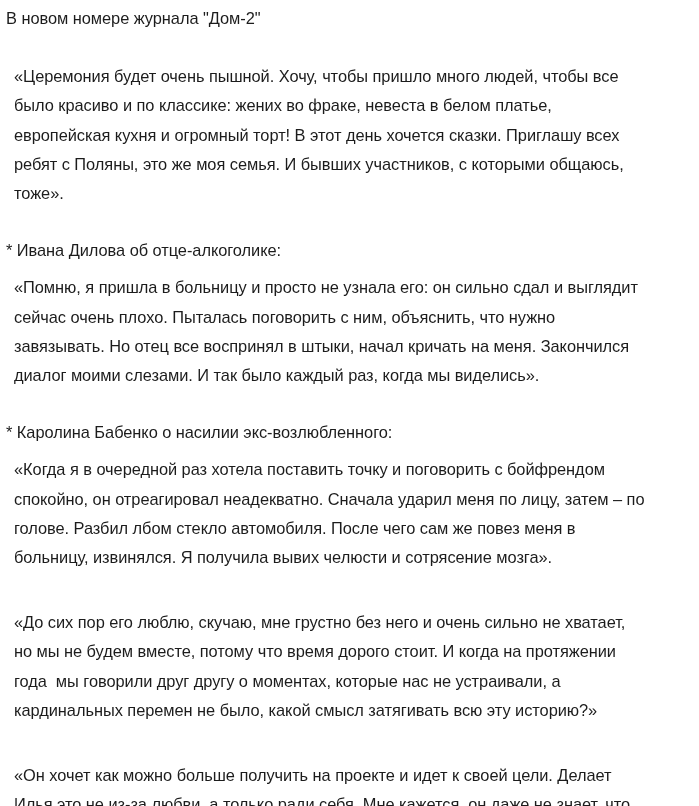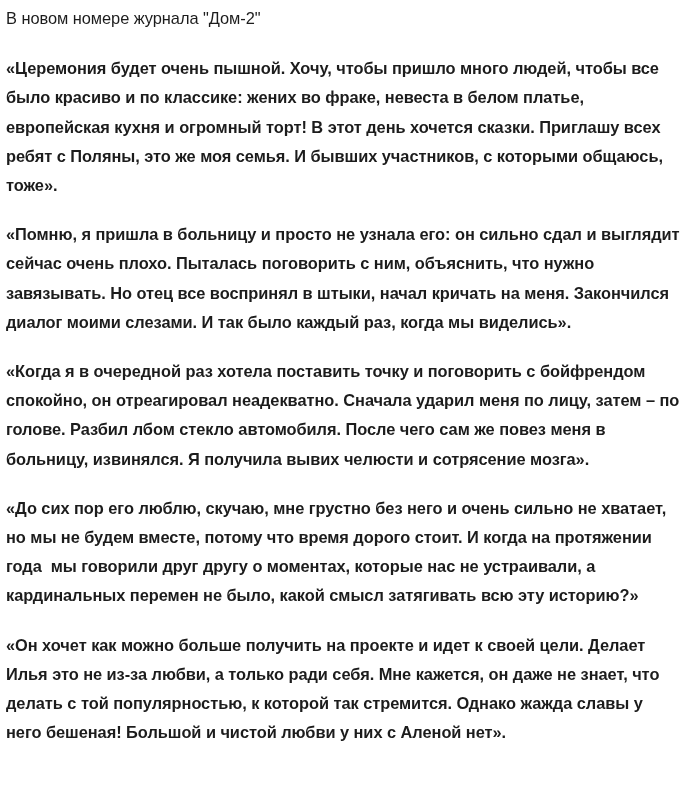--- a/index.html
+++ b/index.html
@@ -23,24 +23,23 @@
     padding: 4px 14px 0 6px;
     background: #ffffff;
   }
   .article {
     font-size: 16.4px;
     line-height: 29.2px;
     letter-spacing: -0.05px;
     word-spacing: 0px;
   }
   .para {
-    margin: 0;
+    margin: 8px;
     padding: 0;
     white-space: pre-wrap;
-    font-weight: bold;
   }
   .spacer {
     height: 20px;
   }
   .spacer.lead {
     height: 21px;
   }
   .heading-line {
     margin: 0;
     padding: 0;
@@ -58,27 +57,29 @@
     <div class="spacer lead"></div>
 
     <p class="para">«Церемония будет очень пышной. Хочу, чтобы пришло много людей, чтобы все
 было красиво и по классике: жених во фраке, невеста в белом платье,
 европейская кухня и огромный торт! В этот день хочется сказки. Приглашу всех
 ребят с Поляны, это же моя семья. И бывших участников, с которыми общаюсь,
 тоже».</p>
 
     <div class="spacer"></div>
 
+    <p class="heading-line">* Ивана Дилова об отце-алкоголике:</p>
     <p class="para">«Помню, я пришла в больницу и просто не узнала его: он сильно сдал и выглядит
 сейчас очень плохо. Пыталась поговорить с ним, объяснить, что нужно
 завязывать. Но отец все воспринял в штыки, начал кричать на меня. Закончился
 диалог моими слезами. И так было каждый раз, когда мы виделись».</p>
 
     <div class="spacer"></div>
 
+    <p class="heading-line">* Каролина Бабенко о насилии экс-возлюбленного:</p>
     <p class="para">«Когда я в очередной раз хотела поставить точку и поговорить с бойфрендом
 спокойно, он отреагировал неадекватно. Сначала ударил меня по лицу, затем – по
 голове. Разбил лбом стекло автомобиля. После чего сам же повез меня в
 больницу, извинялся. Я получила вывих челюсти и сотрясение мозга».</p>
 
     <div class="spacer"></div>
 
     <p class="para">«До сих пор его люблю, скучаю, мне грустно без него и очень сильно не хватает,
 но мы не будем вместе, потому что время дорого стоит. И когда на протяжении
 года  мы говорили друг другу о моментах, которые нас не устраивали, а

